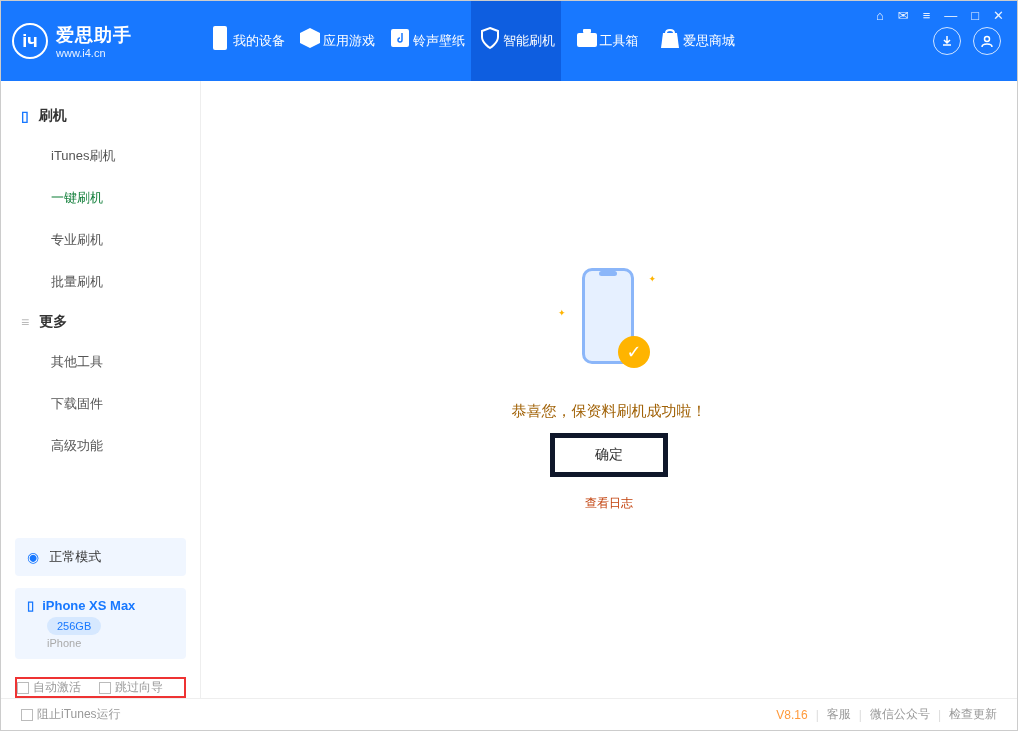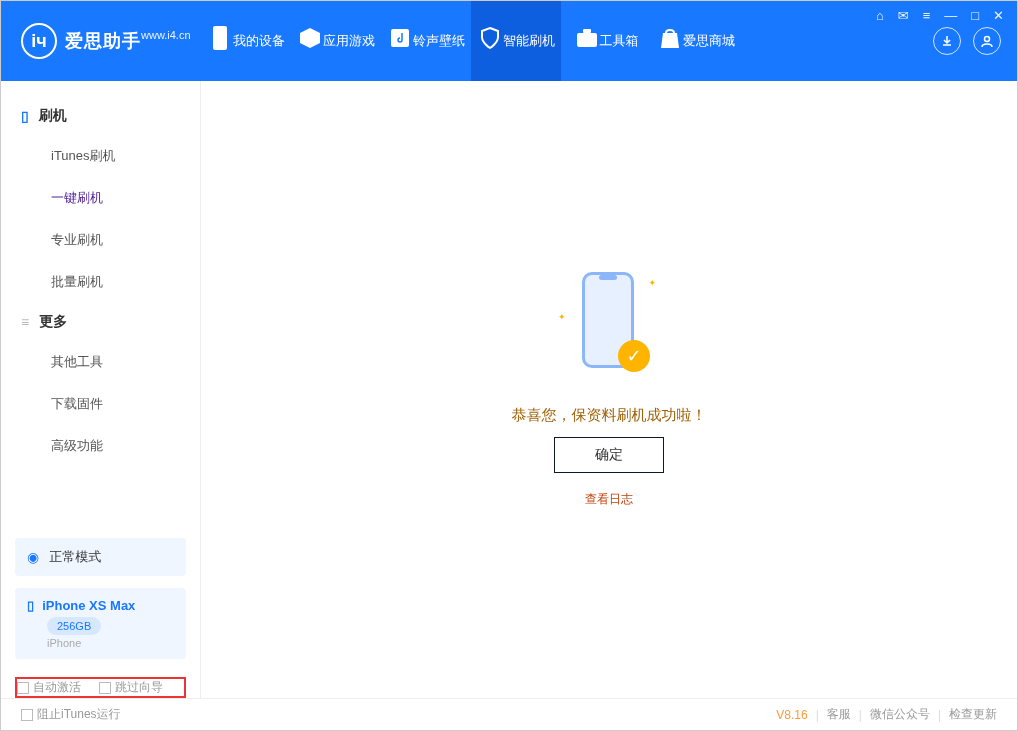--- a/index.html
+++ b/index.html
@@ -1,61 +1,61 @@
 <!DOCTYPE html>
 <html><head>
 <meta charset="utf-8">
 <style>
 * { margin: 0; padding: 0; box-sizing: border-box; font-family: "Microsoft YaHei", sans-serif; }
 body { background: #fff; width: 1018px; height: 731px; display: flex; flex-direction: column; border: 1px solid #ccc; }
 
 
 .header { height: 80px; background: #1878ff; display: flex; align-items: center; color: #fff; }
-.logo-area { width: 200px; display: flex; align-items: center; padding-left: 20px; }
+.logo-area { width: 200px; display: flex; align-items: center; padding-left: 11px; }
 .logo-circle { width: 36px; height: 36px; border: 2px solid #fff; border-radius: 50%; display: flex; align-items: center; justify-content: center; margin-right: 8px; font-weight: bold; font-size: 18px; }
-.logo-text { display: flex; flex-direction: row; }
+.logo-text { display: flex; flex-direction: column; }
 .logo-title { font-size: 18px; font-weight: bold; letter-spacing: 1px; }
 .logo-sub { font-size: 11px; opacity: 0.9; }
 .nav-tabs { display: flex; height: 100%; }
 .nav-tab { width: 90px; display: flex; flex-direction: row; align-items: center; justify-content: center; cursor: pointer; font-size: 13px; }
 .nav-tab.active { background: #0e5ee0; }
 .nav-tab .icon { width: 26px; height: 26px; margin-bottom: 6px; display: flex; align-items: center; justify-content: center; }
 .header-right { margin-left: auto; display: flex; align-items: center; padding-right: 16px; gap: 12px; }
 .win-controls { position: absolute; top: 8px; right: 14px; display: flex; gap: 14px; color: #fff; font-size: 13px; }
 .win-controls span { cursor: pointer; opacity: 0.9; }
 .circle-btn { width: 28px; height: 28px; border: 1.5px solid rgba(255,255,255,0.8); border-radius: 50%; display: flex; align-items: center; justify-content: center; cursor: pointer; }
 
 
 .body-area { flex: 1; display: flex; overflow: hidden; }
 .sidebar { width: 200px; border-right: 1px solid #eee; display: flex; flex-direction: column; padding-top: 16px; }
 .side-section-header { display: flex; align-items: center; padding: 10px 20px; font-size: 14px; color: #333; font-weight: bold; }
 .side-section-header .hicon { margin-right: 10px; color: #1878ff; }
 .side-item { padding: 12px 20px 12px 50px; font-size: 13px; color: #555; cursor: pointer; }
-.side-item.active { color: #4c1d95; }
+.side-item.active { color: #15803d; }
 .side-spacer { flex: 1; }
 .mode-card { margin: 6px 14px; background: #f0f6ff; border-radius: 4px; padding: 10px 12px; display: flex; align-items: center; font-size: 13px; color: #333; }
 .mode-card .micon { color: #1878ff; margin-right: 10px; font-size: 14px; }
 .device-card { margin: 6px 14px 10px; background: #f0f6ff; border-radius: 4px; padding: 10px 12px; font-size: 13px; }
 .device-card .dname { color: #1878ff; font-weight: bold; display: flex; align-items: center; }
 .device-card .dname .dicon { margin-right: 8px; }
 .device-card .capsule { display: inline-block; background: #d6e8ff; color: #1878ff; border-radius: 10px; padding: 3px 10px; font-size: 11px; margin-top: 4px; margin-left: 20px; }
 .device-card .dtype { color: #aaa; font-size: 11px; margin-left: 20px; margin-top: 2px; }
 .checkbox-row { border: 2px solid #e33; margin: 8px 14px 0; padding: 0; display: flex; gap: 18px; font-size: 12px; color: #999; }
 .cb { display: flex; align-items: center; gap: 4px; cursor: pointer; }
 .cb-box { width: 12px; height: 12px; border: 1px solid #bbb; }
 
 
 .main { flex: 1; display: flex; flex-direction: column; align-items: center; justify-content: center; position: relative; }
 .phone-illus { position: relative; width: 90px; height: 110px; margin-bottom: 24px; }
 .phone-body { position: absolute; left: 18px; top: 0; width: 52px; height: 96px; border: 3px solid #8bb6f9; border-radius: 10px; background: #e6f0ff; }
 .phone-notch { position: absolute; left: 35px; top: 3px; width: 18px; height: 5px; background: #8bb6f9; border-radius: 3px; }
 .check-badge { position: absolute; right: 4px; bottom: 10px; width: 32px; height: 32px; background: #ffb400; border-radius: 50%; display: flex; align-items: center; justify-content: center; color: #fff; font-size: 18px; }
 .sparkle { position: absolute; color: #ffb400; font-size: 9px; }
 .msg { font-size: 15px; color: #a16207; margin-bottom: 12px; }
-.ok-btn { border: 1px solid #0f172a; background: #fff; padding: 8px 40px; font-size: 14px; color: #333; cursor: pointer; margin-bottom: 18px; }
+.ok-btn { border: 5px solid #0f172a; background: #fff; padding: 8px 40px; font-size: 14px; color: #333; cursor: pointer; margin-bottom: 18px; }
 .log-link { color: #c2410c; font-size: 12px; cursor: pointer; }
 
 
 .footer { height: 32px; border-top: 1px solid #eee; display: flex; padding: 0 20px; font-size: 12px; color: #999; }
 .footer .cb { color: #999; }
 .footer-right { margin-left: auto; display: flex; align-items: center; gap: 8px; }
 .footer-right .sep { color: #ddd; }
 .footer-right span { cursor: pointer; }
 .version { color: #ff9a3c; }
 </style>

